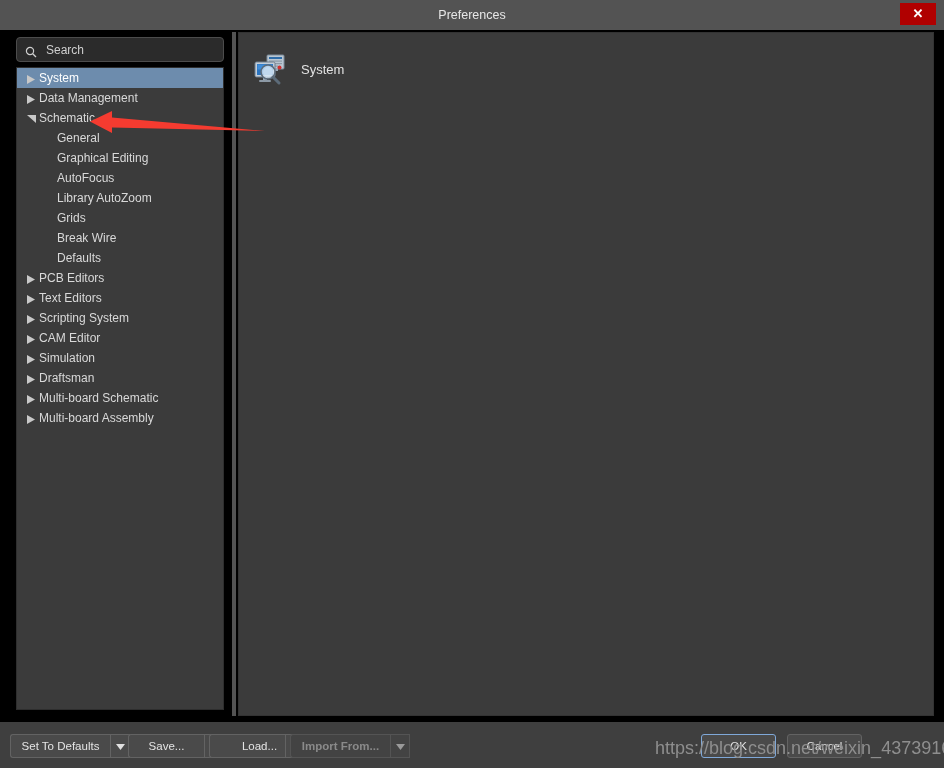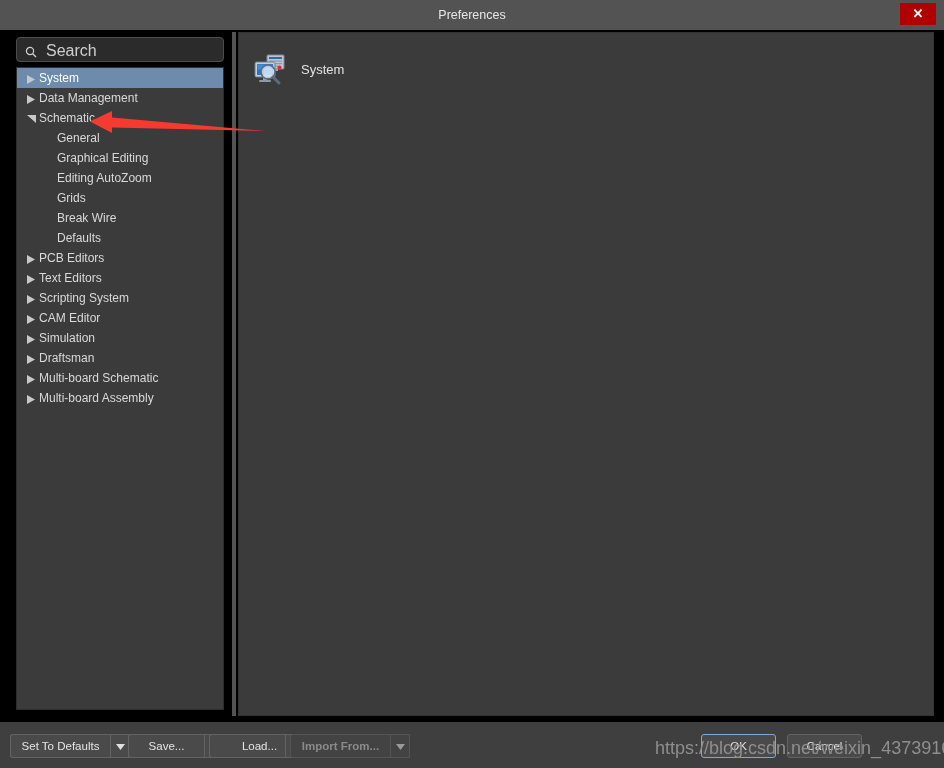--- a/index.html
+++ b/index.html
@@ -89,21 +89,21 @@
     position: absolute;
     left: 27px;
     top: 0;
     width: 175px;
     height: 23px;
     background: transparent;
     border: none;
     outline: none;
     color: #d8d8d8;
     font-family: "Liberation Sans", sans-serif;
-    font-size: 16px;
+    font-size: 12px;
     line-height: 23px;
   }
   #search-input::placeholder { color: #cfcfcf; opacity: 1; }
 
   #tree-panel {
     position: absolute;
     left: 6px;
     top: 35px;
     width: 208px;
     height: 643px;
@@ -318,21 +318,24 @@
           </span>
           <span class="tree-label">Schematic</span>
         </div>
         <div class="tree-row lvl1">
           <span class="tree-label">General</span>
         </div>
         <div class="tree-row lvl1">
           <span class="tree-label">Graphical Editing</span>
         </div>
         <div class="tree-row lvl1">
-          <span class="tree-label">Editing AutoZoom</span>
+          <span class="tree-label">AutoFocus</span>
+        </div>
+        <div class="tree-row lvl1">
+          <span class="tree-label">Library AutoZoom</span>
         </div>
         <div class="tree-row lvl1">
           <span class="tree-label">Grids</span>
         </div>
         <div class="tree-row lvl1">
           <span class="tree-label">Break Wire</span>
         </div>
         <div class="tree-row lvl1">
           <span class="tree-label">Defaults</span>
         </div>

